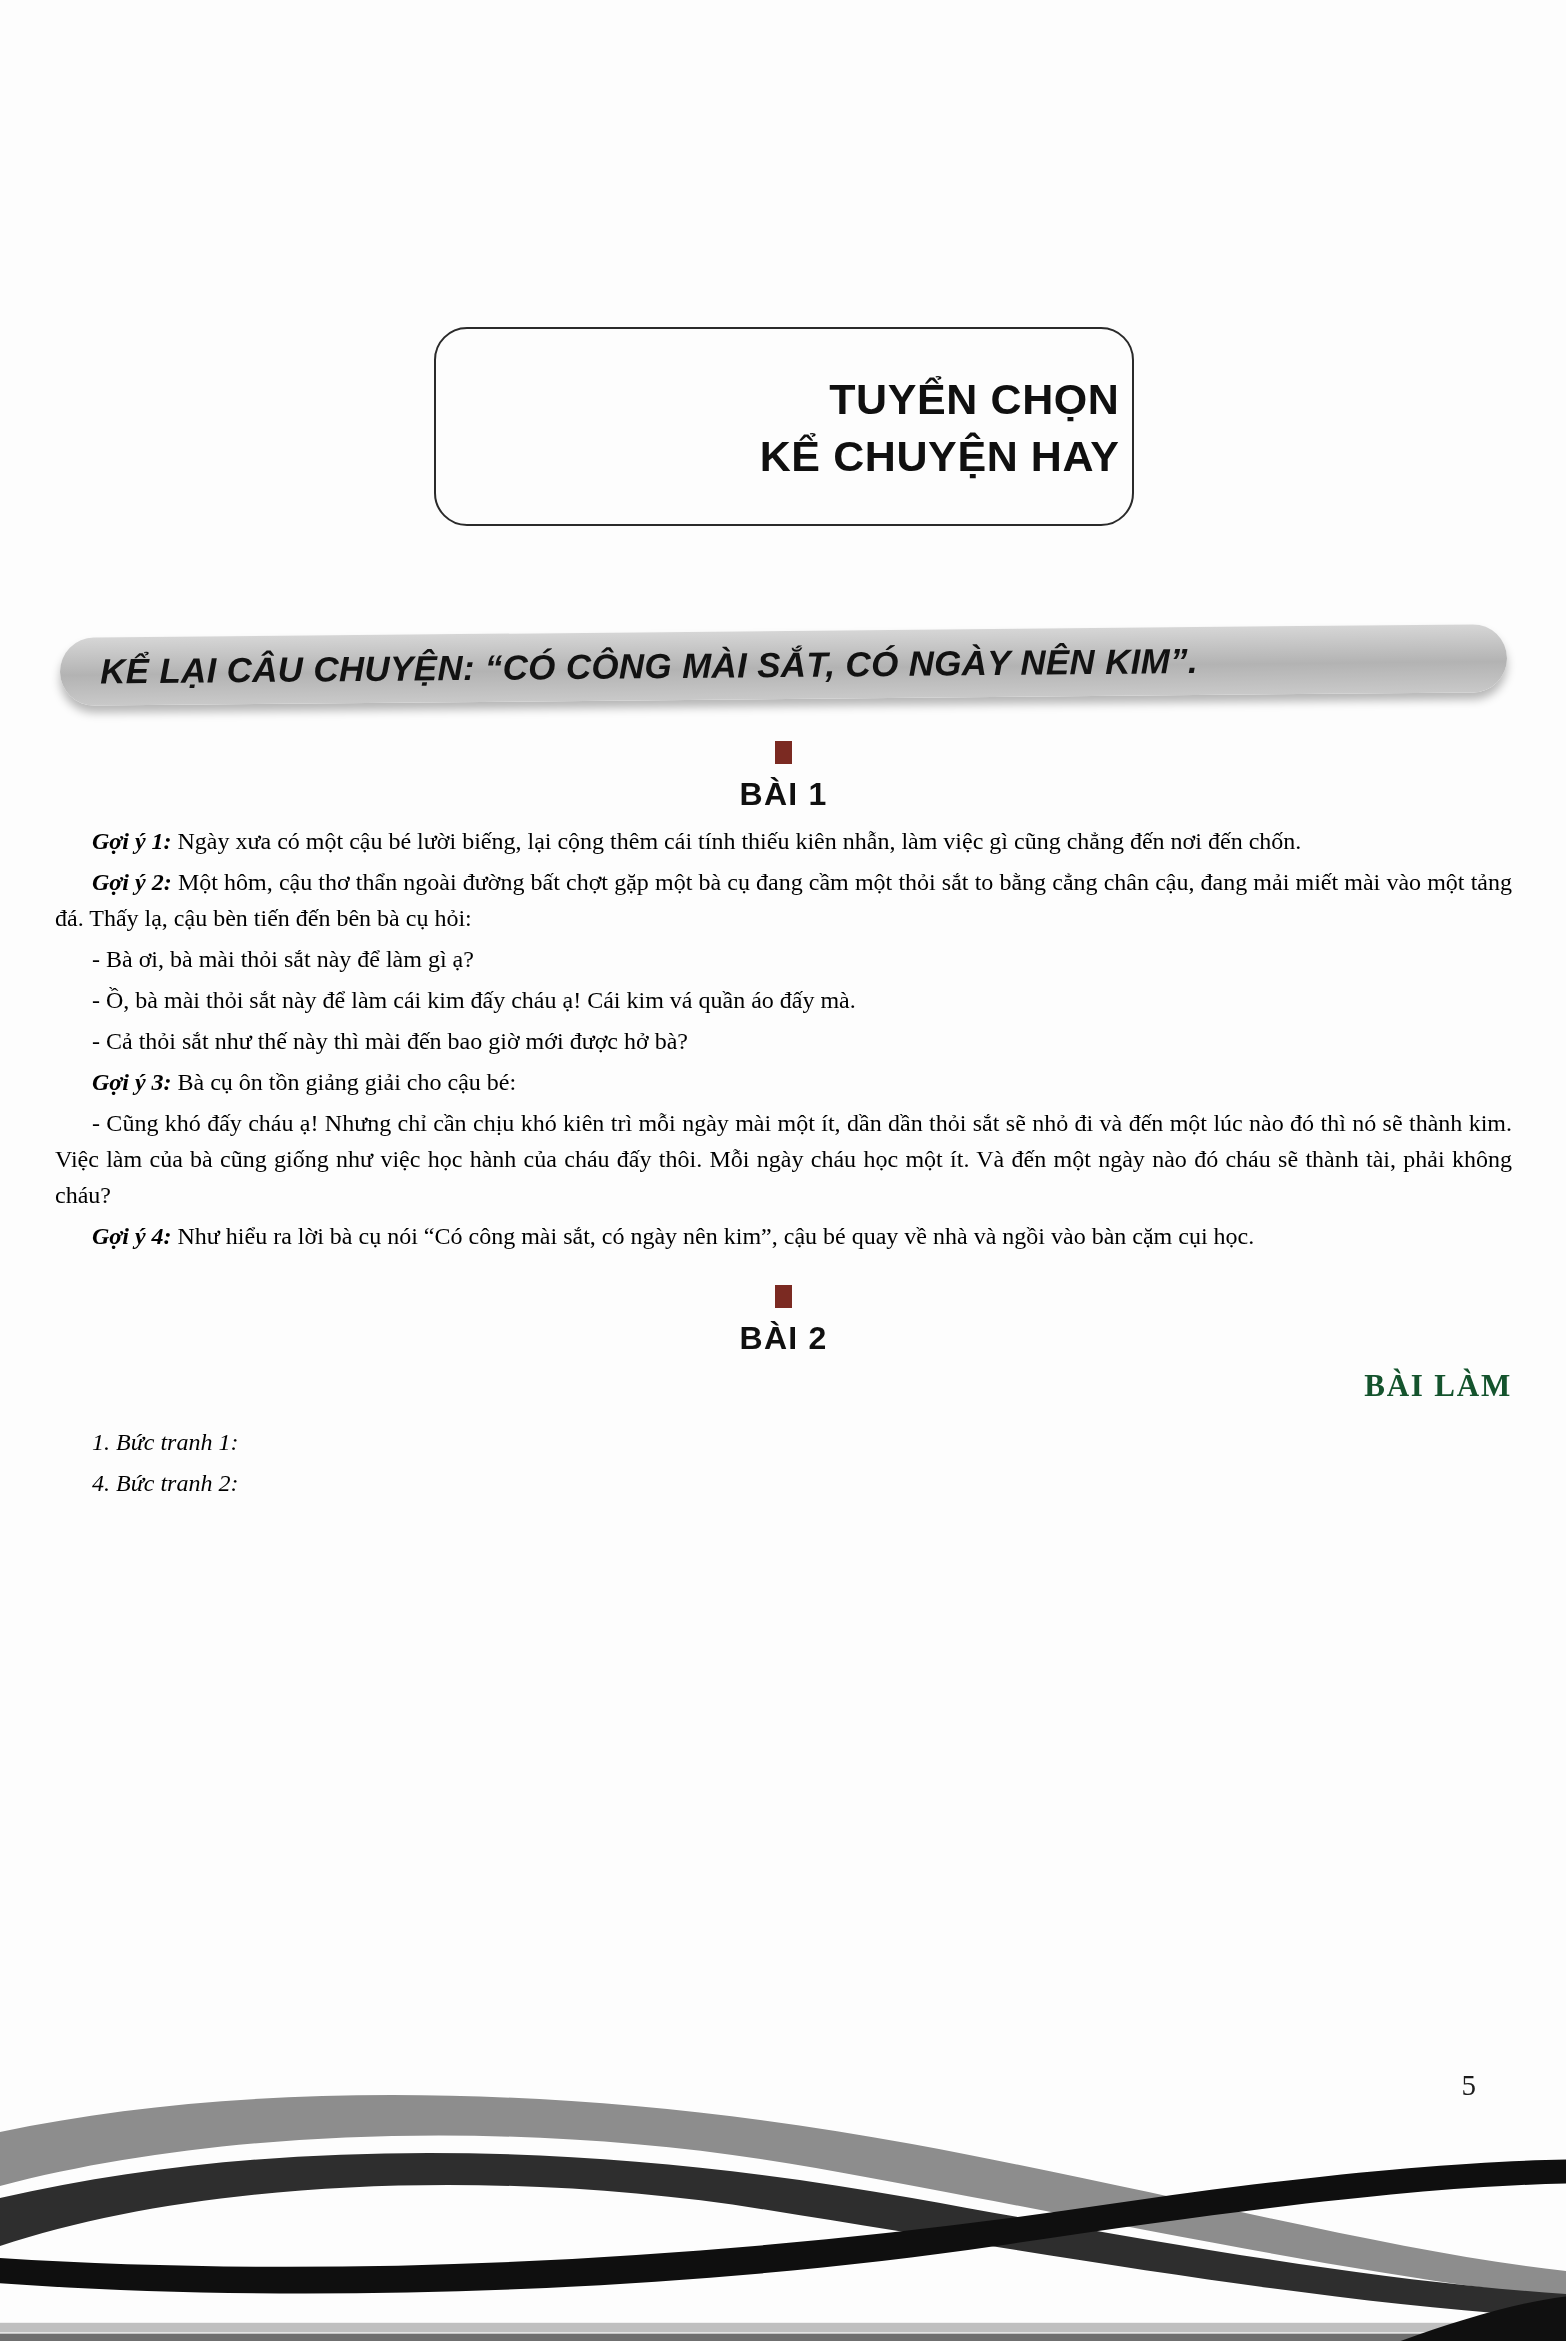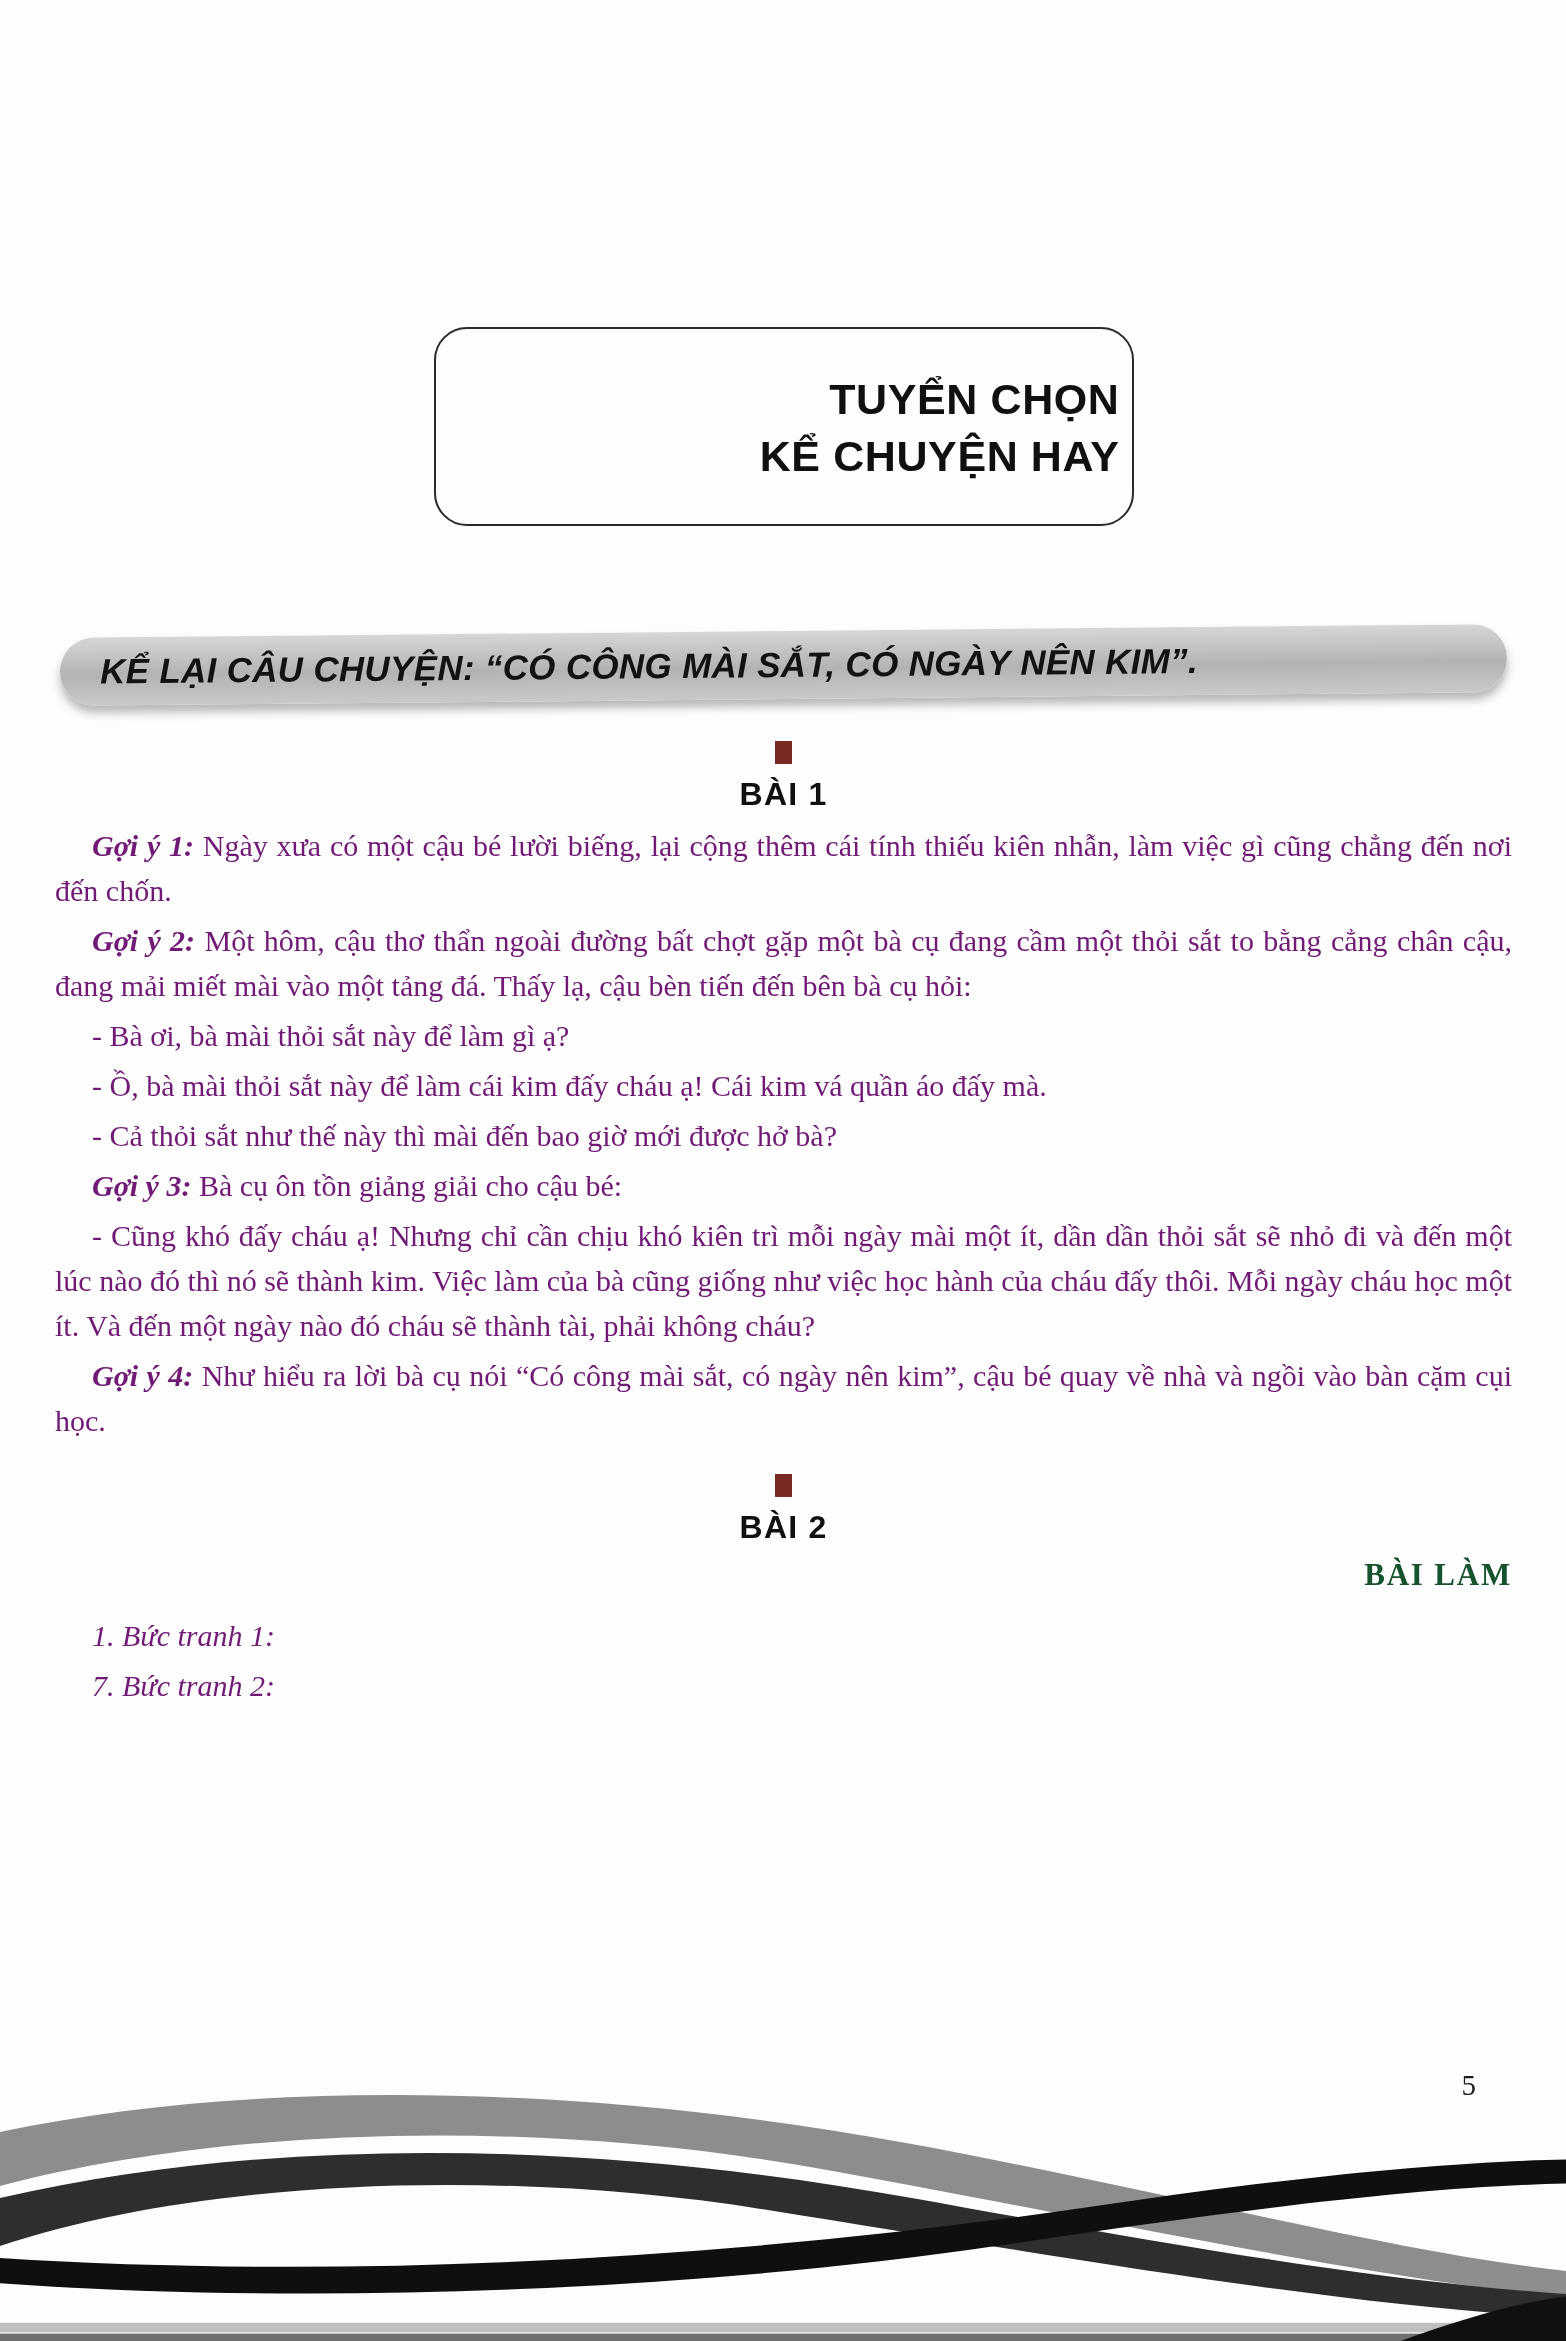--- a/index.html
+++ b/index.html
@@ -72,26 +72,26 @@
   }
   .section-label {
     font-family: "Liberation Sans", "DejaVu Sans", sans-serif;
     font-weight: 700;
     font-size: 32px;
     color: #101010;
     letter-spacing: 1.2px;
   }
 
   .para {
-    font-size: 30px;
+    font-size: 24px;
     line-height: 1.5;
     text-align: justify;
     text-indent: 37px;
     margin: 5px 0;
-    color: #701a75;
+    color: #000000;
   }
   .section-bai1 .lead { font-weight: 700; font-style: italic; }
   .section-bai2 .lead { font-weight: 400; font-style: italic; }
 
   .bai-lam {
     text-align: right;
     font-weight: 700;
     font-size: 31px;
     letter-spacing: 1.8px;
     margin: 9.6px 0 20.4px;
@@ -150,21 +150,21 @@
 
     <section class="section-bai2">
       <div class="section-heading">
         <span class="bullet"></span>
         <span class="section-label">BÀI 2</span>
       </div>
 
       <h3 class="bai-lam">BÀI LÀM</h3>
 
       <p class="para"><span class="lead">1. Bức tranh 1:</span><span></span></p>
-      <p class="para"><span class="lead">7. Bức tranh 2:</span><span></span></p>
+      <p class="para"><span class="lead">4. Bức tranh 2:</span><span></span></p>
     </section>
 
   </div>
 
   <div class="page-number">5</div>
 
   <svg class="swoosh" viewBox="0 0 2612 470" preserveAspectRatio="none" aria-hidden="true">
     <path d="M0,120 C420,30 980,40 1520,140 C1960,222 2320,320 2612,352 L2612,396 C2260,360 1860,270 1360,180 C900,98 380,110 0,210 Z" fill="#8d8d8d"></path>
     <path d="M0,230 C480,120 1020,140 1520,230 C1940,306 2300,370 2612,390 L2612,430 C2220,408 1780,330 1280,250 C830,178 330,200 0,310 Z" fill="#2e2e2e"></path>
     <path d="M0,330 C600,368 1250,330 1850,240 C2160,194 2430,168 2612,166 L2612,206 C2380,210 2060,250 1660,310 C1160,384 520,410 0,372 Z" fill="#0f0f0f"></path>

